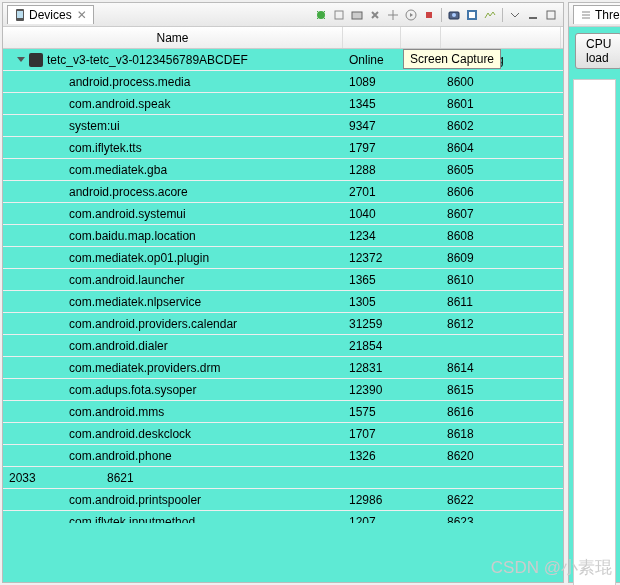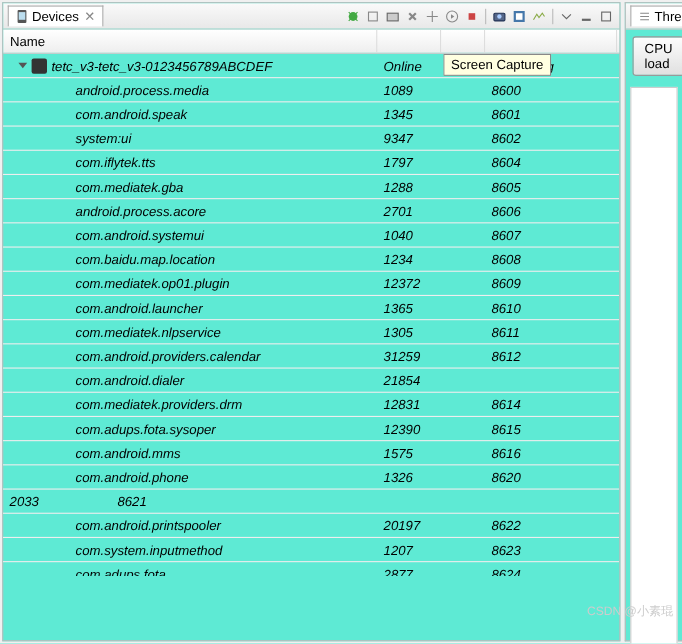--- a/index.html
+++ b/index.html
@@ -7,39 +7,39 @@
 .panel { background: #5eead4; border: 1px solid #bbb; position: absolute; }
 .devices-panel { left: 2px; top: 2px; width: 562px; height: 581px; }
 .threads-panel { right: 0; top: 2px; width: 52px; height: 581px; border-right: none; }
 .tab-hdr { display: flex; align-items: center; height: 24px; border-bottom: 1px solid #ccc; background: linear-gradient(#fafafa,#e8e8e8); padding: 0 4px; }
 .tab-hdr .tab { display: flex; align-items: center; gap: 3px; padding: 2px 6px; background: #fff; border: 1px solid #aaa; border-bottom: none; }
 .tb { display: flex; align-items: center; gap: 2px; margin-left: auto; }
 .tb-btn { width: 16px; height: 16px; display: flex; align-items: center; justify-content: center; cursor: pointer; }
 .tb-sep { width: 1px; height: 14px; background: #bbb; margin: 0 2px; }
 .cols { display: flex; height: 22px; border-bottom: 1px solid #ccc; background: linear-gradient(#fff,#eee); }
 .col { padding: 4px 6px; border-right: 1px solid #ddd; overflow: hidden; white-space: nowrap; }
-.col-name { width: 340px; }
+.col-name { width: 340px; text-align: center; }
 .col-b { width: 58px; }
 .col-c { width: 40px; }
 .col-d { width: 120px; }
-.rows { overflow: auto; height: 474px; font-style: italic; }
+.rows { overflow: auto; height: 474px; }
 .row { display: flex; height: 22px; align-items: center; border-bottom: 1px solid #eee; }
 .row .cell { padding: 3px 6px; overflow: hidden; white-space: nowrap; }
 .cell-name { width: 340px; display: flex; align-items: center; gap: 4px; }
 .cell-b { width: 58px; }
 .cell-c { width: 40px; }
 .cell-d { width: 120px; }
 .device-row .cell-name { padding-left: 14px; }
 .proc-row .cell-name { padding-left: 66px; }
 .tri { display: inline-block; width: 0; height: 0; border-left: 4px solid transparent; border-right: 4px solid transparent; border-top: 5px solid #555; }
 .dev-icon { width: 14px; height: 14px; background: #333; border-radius: 2px; display: inline-block; }
 .tooltip { position: absolute; left: 379px; top: 49px; background: #ffffe1; border: 1px solid #888; padding: 2px 6px; font-size: 12px; z-index: 10; margin-left: 24px; }
 .btn { display: inline-block; padding: 3px 10px; background: linear-gradient(#fdfdfd,#e0e0e0); border: 1px solid #999; border-radius: 3px; margin: 6px; cursor: pointer; }
 .wm { position: absolute; bottom: 6px; left: 50px; color: #ccc; font-size: 13px; font-style: italic; z-index: -1; }
-.wm2 { position: absolute; bottom: 22px; right: 8px; color: #ccc; font-size: 11px; }
+.wm2 { position: absolute; bottom: 6px; right: 8px; color: #ccc; font-size: 17px; }
 svg { display: block; }
 </style>
 </head>
 <body>
 
 <div class="panel devices-panel">
   <div class="tab-hdr">
     <div class="tab">
       <span>
           <svg width="12" height="14">
@@ -232,38 +232,44 @@
         <div class="cell cell-c"></div>
         <div class="cell cell-d">8615</div>
       </div>
       <div class="row proc-row">
         <div class="cell cell-name">com.android.mms</div>
         <div class="cell cell-b">1575</div>
         <div class="cell cell-c"></div>
         <div class="cell cell-d">8616</div>
       </div>
       <div class="row proc-row">
+        <div class="cell cell-name">com.android.deskclock</div>
+        <div class="cell cell-b">1707</div>
+        <div class="cell cell-c"></div>
+        <div class="cell cell-d">8618</div>
+      </div>
+      <div class="row proc-row">
         <div class="cell cell-name">com.android.phone</div>
         <div class="cell cell-b">1326</div>
         <div class="cell cell-c"></div>
         <div class="cell cell-d">8620</div>
       </div>
       <div class="row proc-row">
         <div class="cell cell-b">2033</div>
         <div class="cell cell-c"></div>
         <div class="cell cell-d">8621</div>
       </div>
       <div class="row proc-row">
         <div class="cell cell-name">com.android.printspooler</div>
-        <div class="cell cell-b">20197</div>
+        <div class="cell cell-b">12986</div>
         <div class="cell cell-c"></div>
         <div class="cell cell-d">8622</div>
       </div>
       <div class="row proc-row">
-        <div class="cell cell-name">com.system.inputmethod</div>
+        <div class="cell cell-name">com.iflytek.inputmethod</div>
         <div class="cell cell-b">1207</div>
         <div class="cell cell-c"></div>
         <div class="cell cell-d">8623</div>
       </div>
       <div class="row proc-row">
         <div class="cell cell-name">com.adups.fota</div>
         <div class="cell cell-b">2877</div>
         <div class="cell cell-c"></div>
         <div class="cell cell-d">8624</div>
       </div>

